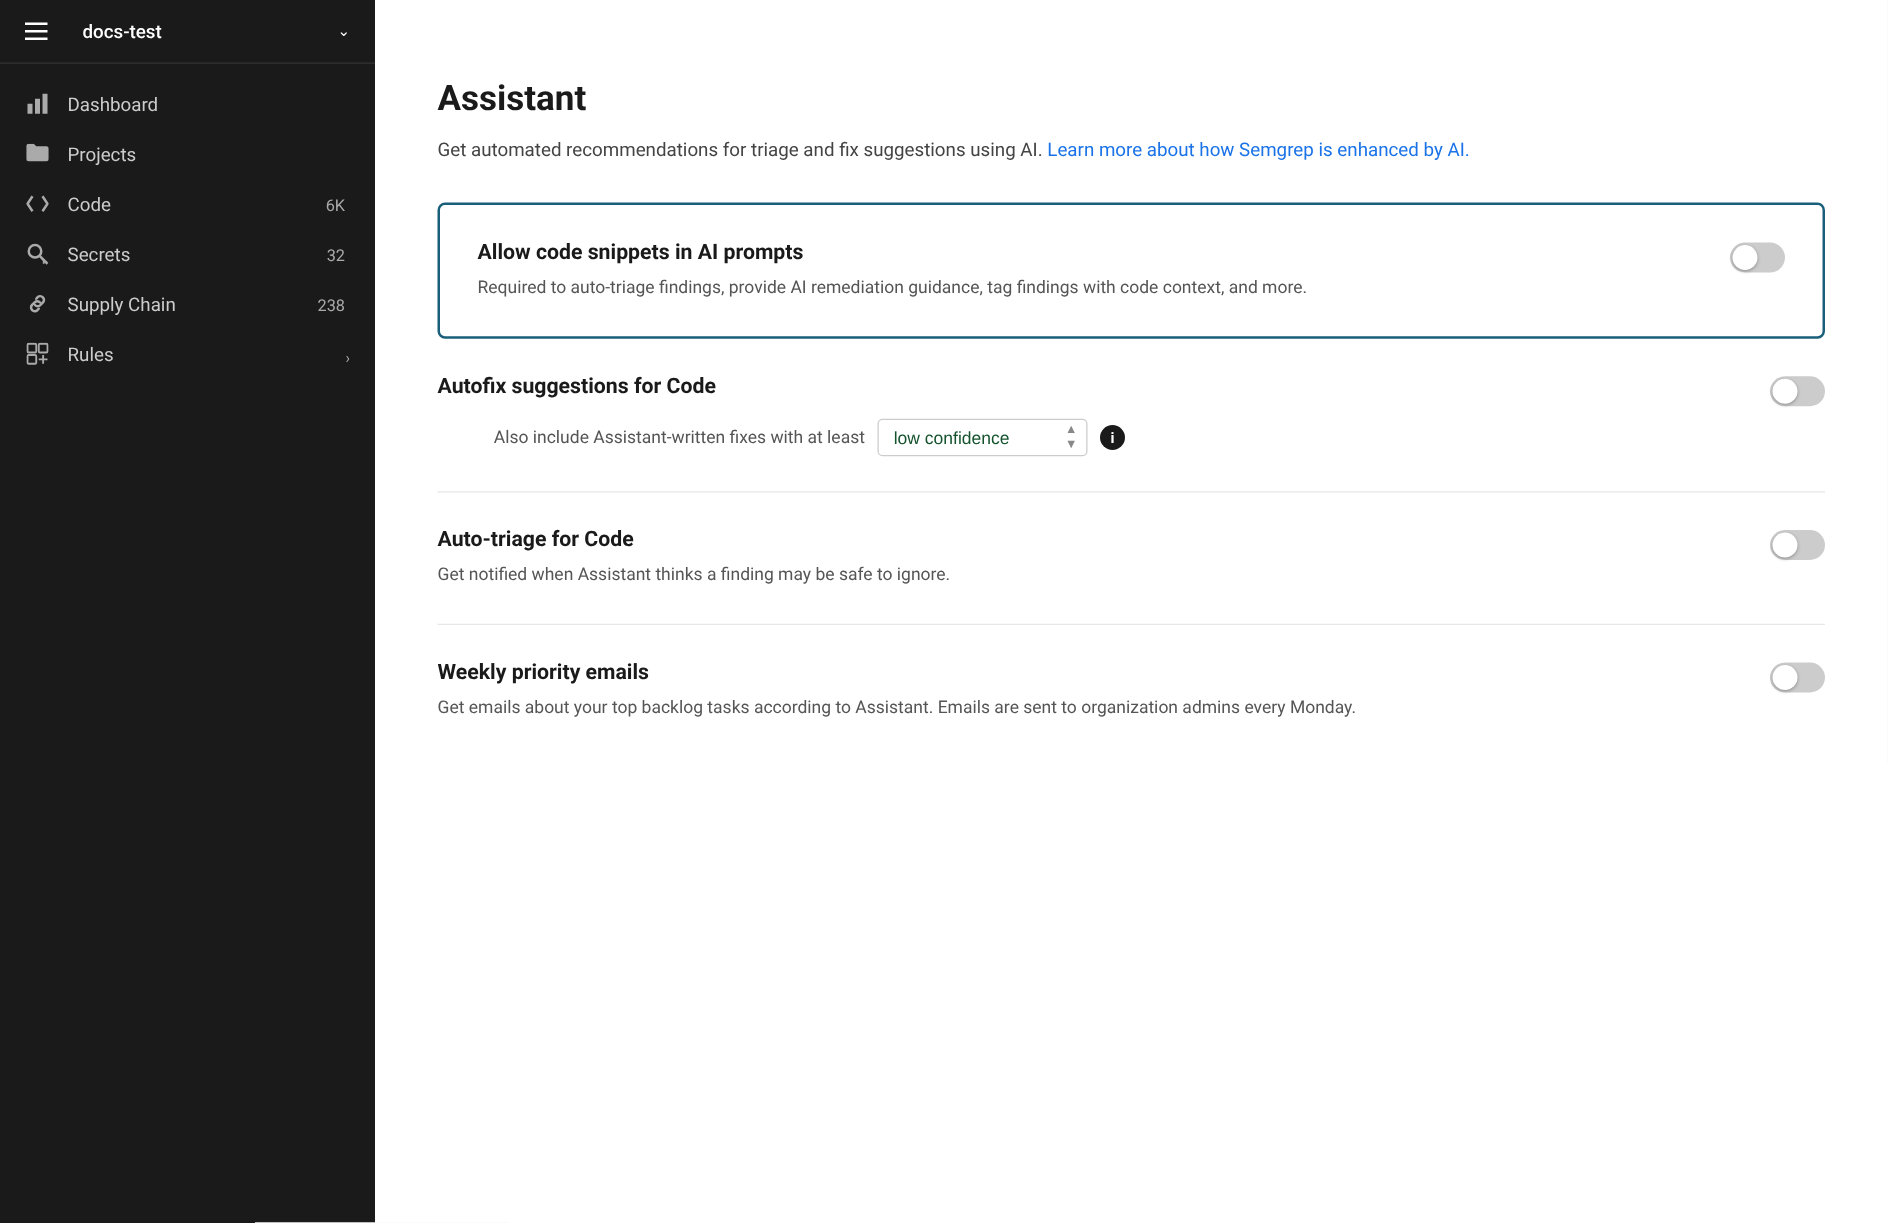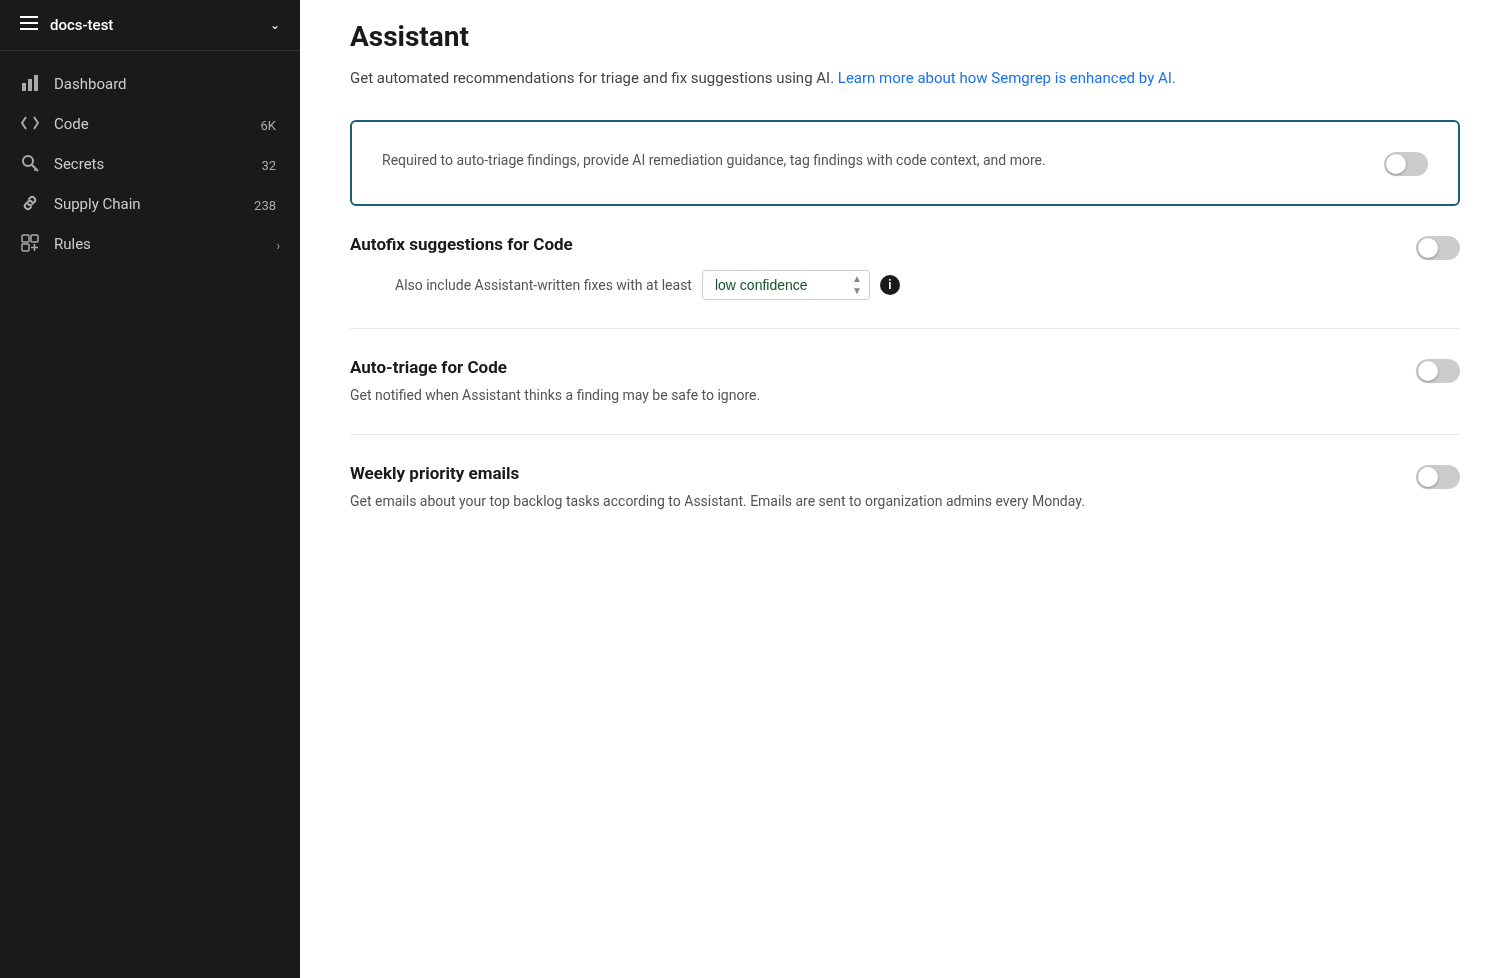--- a/index.html
+++ b/index.html
@@ -17,21 +17,22 @@
     }
     .sidebar-header {
       display: flex;
       align-items: center;
       justify-content: space-between;
       padding: 16px 20px;
       border-bottom: 1px solid #333;
     }
     .sidebar-header-left {
       display: flex;
-      gap: 12px;
+      align-items: center;
+      gap: 28px;
     }
     .hamburger-icon {
       display: flex;
       flex-direction: column;
       gap: 4px;
       cursor: pointer;
     }
     .hamburger-icon span {
       display: block;
       width: 18px;
@@ -84,21 +85,21 @@
     .nav-chevron {
       color: #aaa;
       font-size: 12px;
     }
 
     
     .main-content {
       flex: 1;
       background: #fff;
       overflow-y: auto;
-      padding: 20px 50px;
+      padding: 62px 50px;
     }
     .page-title {
       font-size: 28px;
       font-weight: 700;
       color: #1a1a1a;
       margin-bottom: 14px;
     }
     .page-description {
       font-size: 15px;
       color: #444;
@@ -256,20 +257,28 @@
       <span class="nav-icon">
         <svg width="18" height="18" viewBox="0 0 18 18" fill="none">
           <rect x="1" y="9" width="4" height="8" fill="#aaa"></rect>
           <rect x="7" y="5" width="4" height="12" fill="#aaa"></rect>
           <rect x="13" y="1" width="4" height="16" fill="#aaa"></rect>
         </svg>
       </span>
       <span class="nav-label">Dashboard</span>
     </div>
 
+    <div class="nav-item">
+      <span class="nav-icon">
+        <svg width="18" height="16" viewBox="0 0 18 16" fill="none">
+          <path d="M0 2a2 2 0 012-2h4l2 2h8a2 2 0 012 2v8a2 2 0 01-2 2H2a2 2 0 01-2-2V2z" fill="#aaa"></path>
+        </svg>
+      </span>
+      <span class="nav-label">Projects</span>
+    </div>
 
     <div class="nav-item">
       <span class="nav-icon">
         <svg width="18" height="14" viewBox="0 0 18 14" fill="none">
           <polyline points="5,1 1,7 5,13" stroke="#aaa" stroke-width="2" fill="none"></polyline>
           <polyline points="13,1 17,7 13,13" stroke="#aaa" stroke-width="2" fill="none"></polyline>
         </svg>
       </span>
       <span class="nav-label">Code</span>
       <span class="nav-badge">6K</span>
@@ -319,20 +328,21 @@
 
   <h1 class="page-title">Assistant</h1>
 
   <p class="page-description">
     <span>Get automated recommendations for triage and fix suggestions using AI.&nbsp;</span><a href="#">Learn more about how Semgrep is enhanced by AI.</a>
   </p>
 
   <div class="settings-card highlighted">
     <div class="settings-section-inner">
       <div class="settings-text">
+        <div class="settings-title">Allow code snippets in AI prompts</div>
         <div class="settings-desc">Required to auto-triage findings, provide AI remediation guidance, tag findings with code context, and more.</div>
       </div>
       <div class="toggle-container">
         <div class="toggle"></div>
       </div>
     </div>
   </div>
 
   <div class="settings-section">
     <div class="settings-section-inner">

